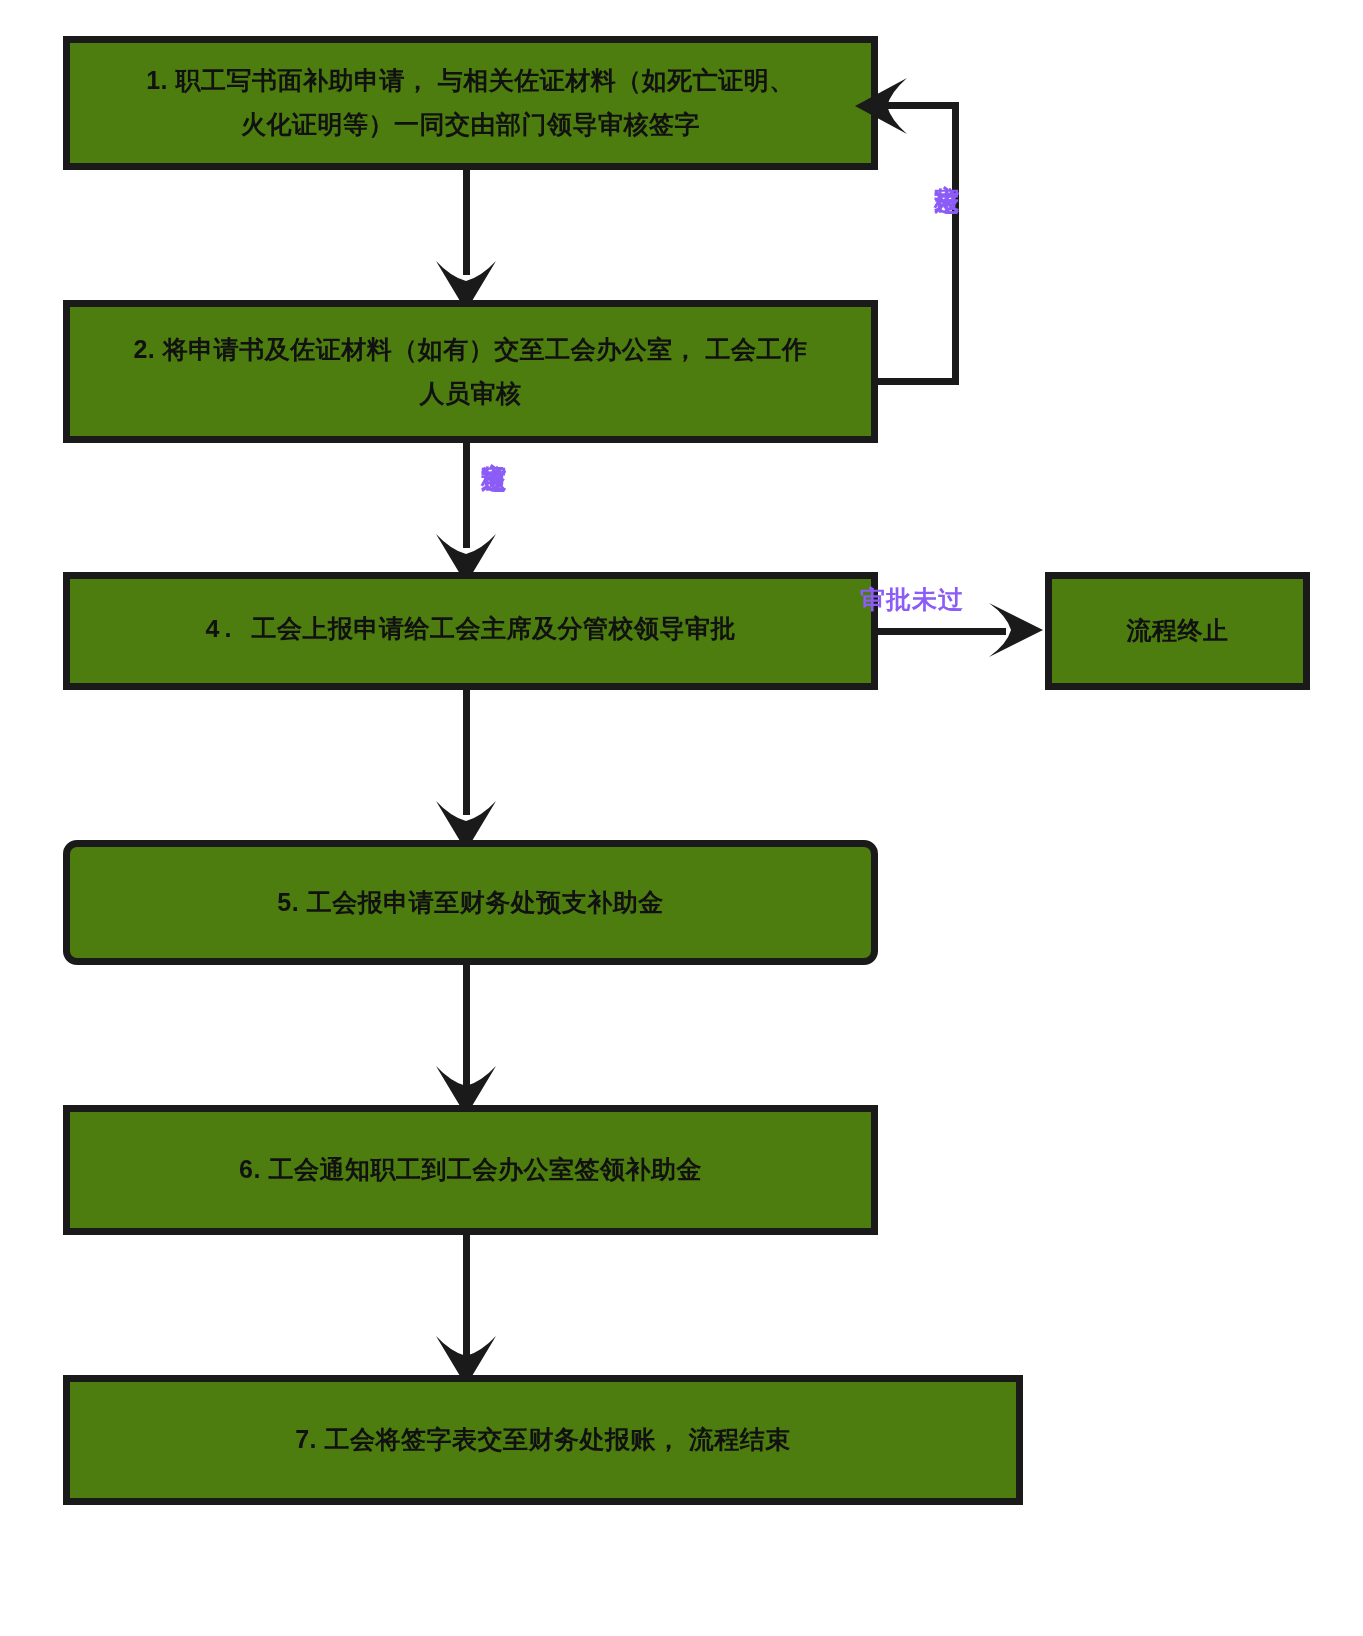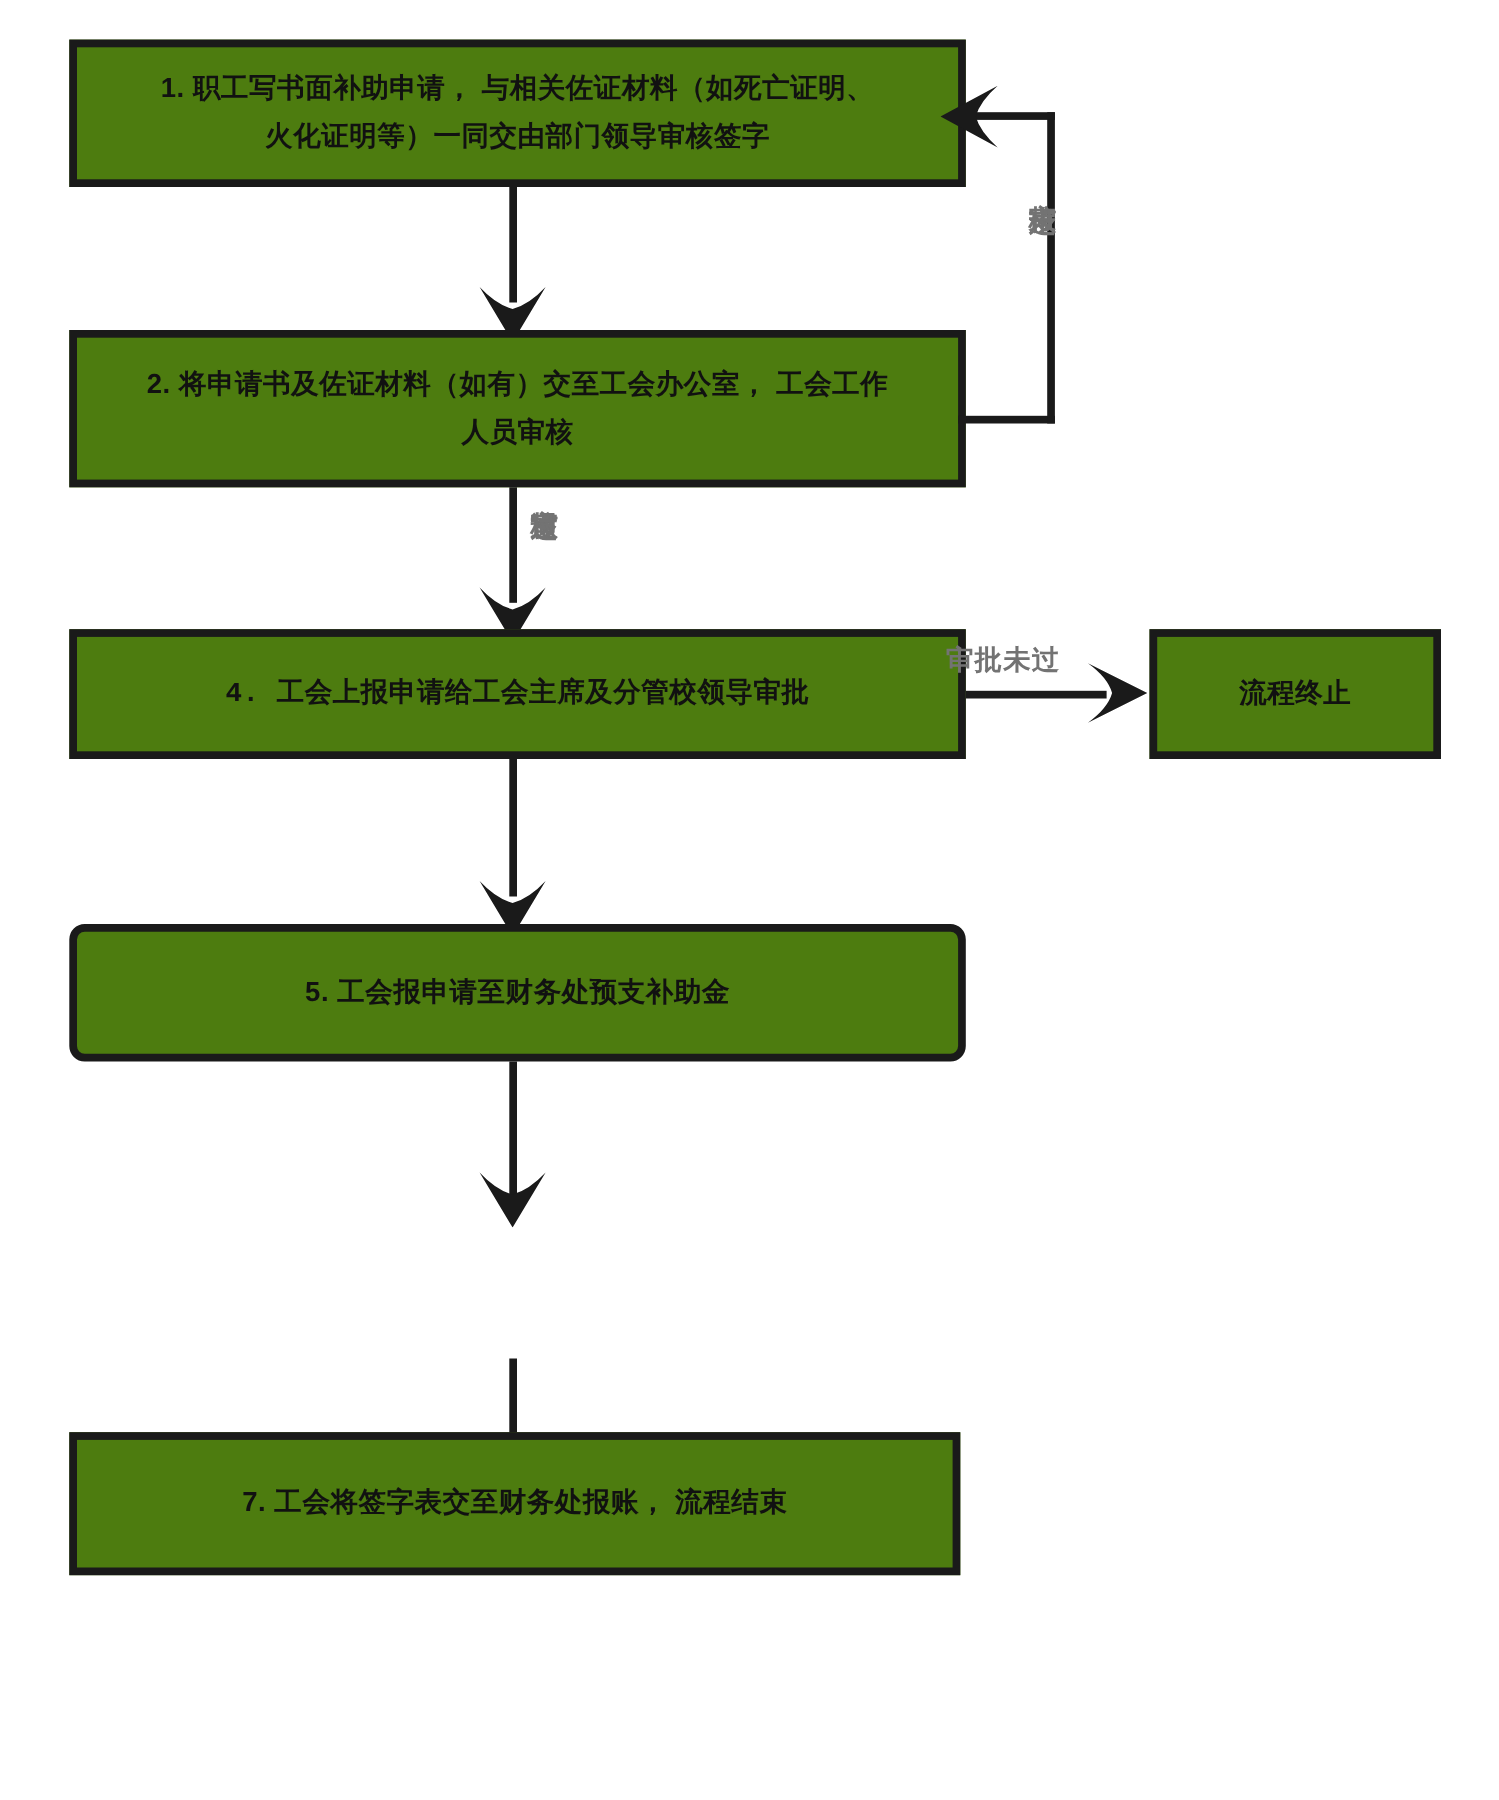--- a/index.html
+++ b/index.html
@@ -52,21 +52,21 @@
   }
   
   .arrowhead {
     position: absolute;
     line-height: 0;
   }
   .edge-label {
     position: absolute;
     font-size: 25px;
     font-weight: 700;
-    color: #737373;
+    color: #8b5cf6;
     letter-spacing: 1px;
   }
   .edge-label.vertical {
     writing-mode: vertical-rl;
     text-orientation: upright;
     line-height: 1.05;
   }
 </style>
 </head>
 <body>
@@ -135,25 +135,28 @@
     <div class="txt">5. 工会报申请至财务处预支补助金</div>
   </div>
 
   <div class="vline" style="left:463px; top:965px; height:130px;"></div>
   <div class="arrowhead" style="left:433px; top:1060px;">
     <svg width="66" height="56" viewBox="0 0 66 56">
       <path d="M33 56 L3 6 Q18 22 33 26 Q48 22 63 6 Z" fill="#1a1a1a"></path>
     </svg>
   </div>
 
+  <div class="node" style="left:63px; top:1105px; width:815px; height:130px;">
+    <div class="txt">6. 工会通知职工到工会办公室签领补助金</div>
+  </div>
 
   <div class="vline" style="left:463px; top:1235px; height:135px;"></div>
   <div class="arrowhead" style="left:433px; top:1330px;">
     <svg width="66" height="56" viewBox="0 0 66 56">
       <path d="M33 56 L3 6 Q18 22 33 26 Q48 22 63 6 Z" fill="#1a1a1a"></path>
     </svg>
   </div>
 
-  <div class="node" style="left:63px; top:1302px; width:810px; height:130px;">
+  <div class="node" style="left:63px; top:1375px; width:960px; height:130px;">
     <div class="txt">7. 工会将签字表交至财务处报账， 流程结束</div>
   </div>
 
 </div>
 
 </body></html>

